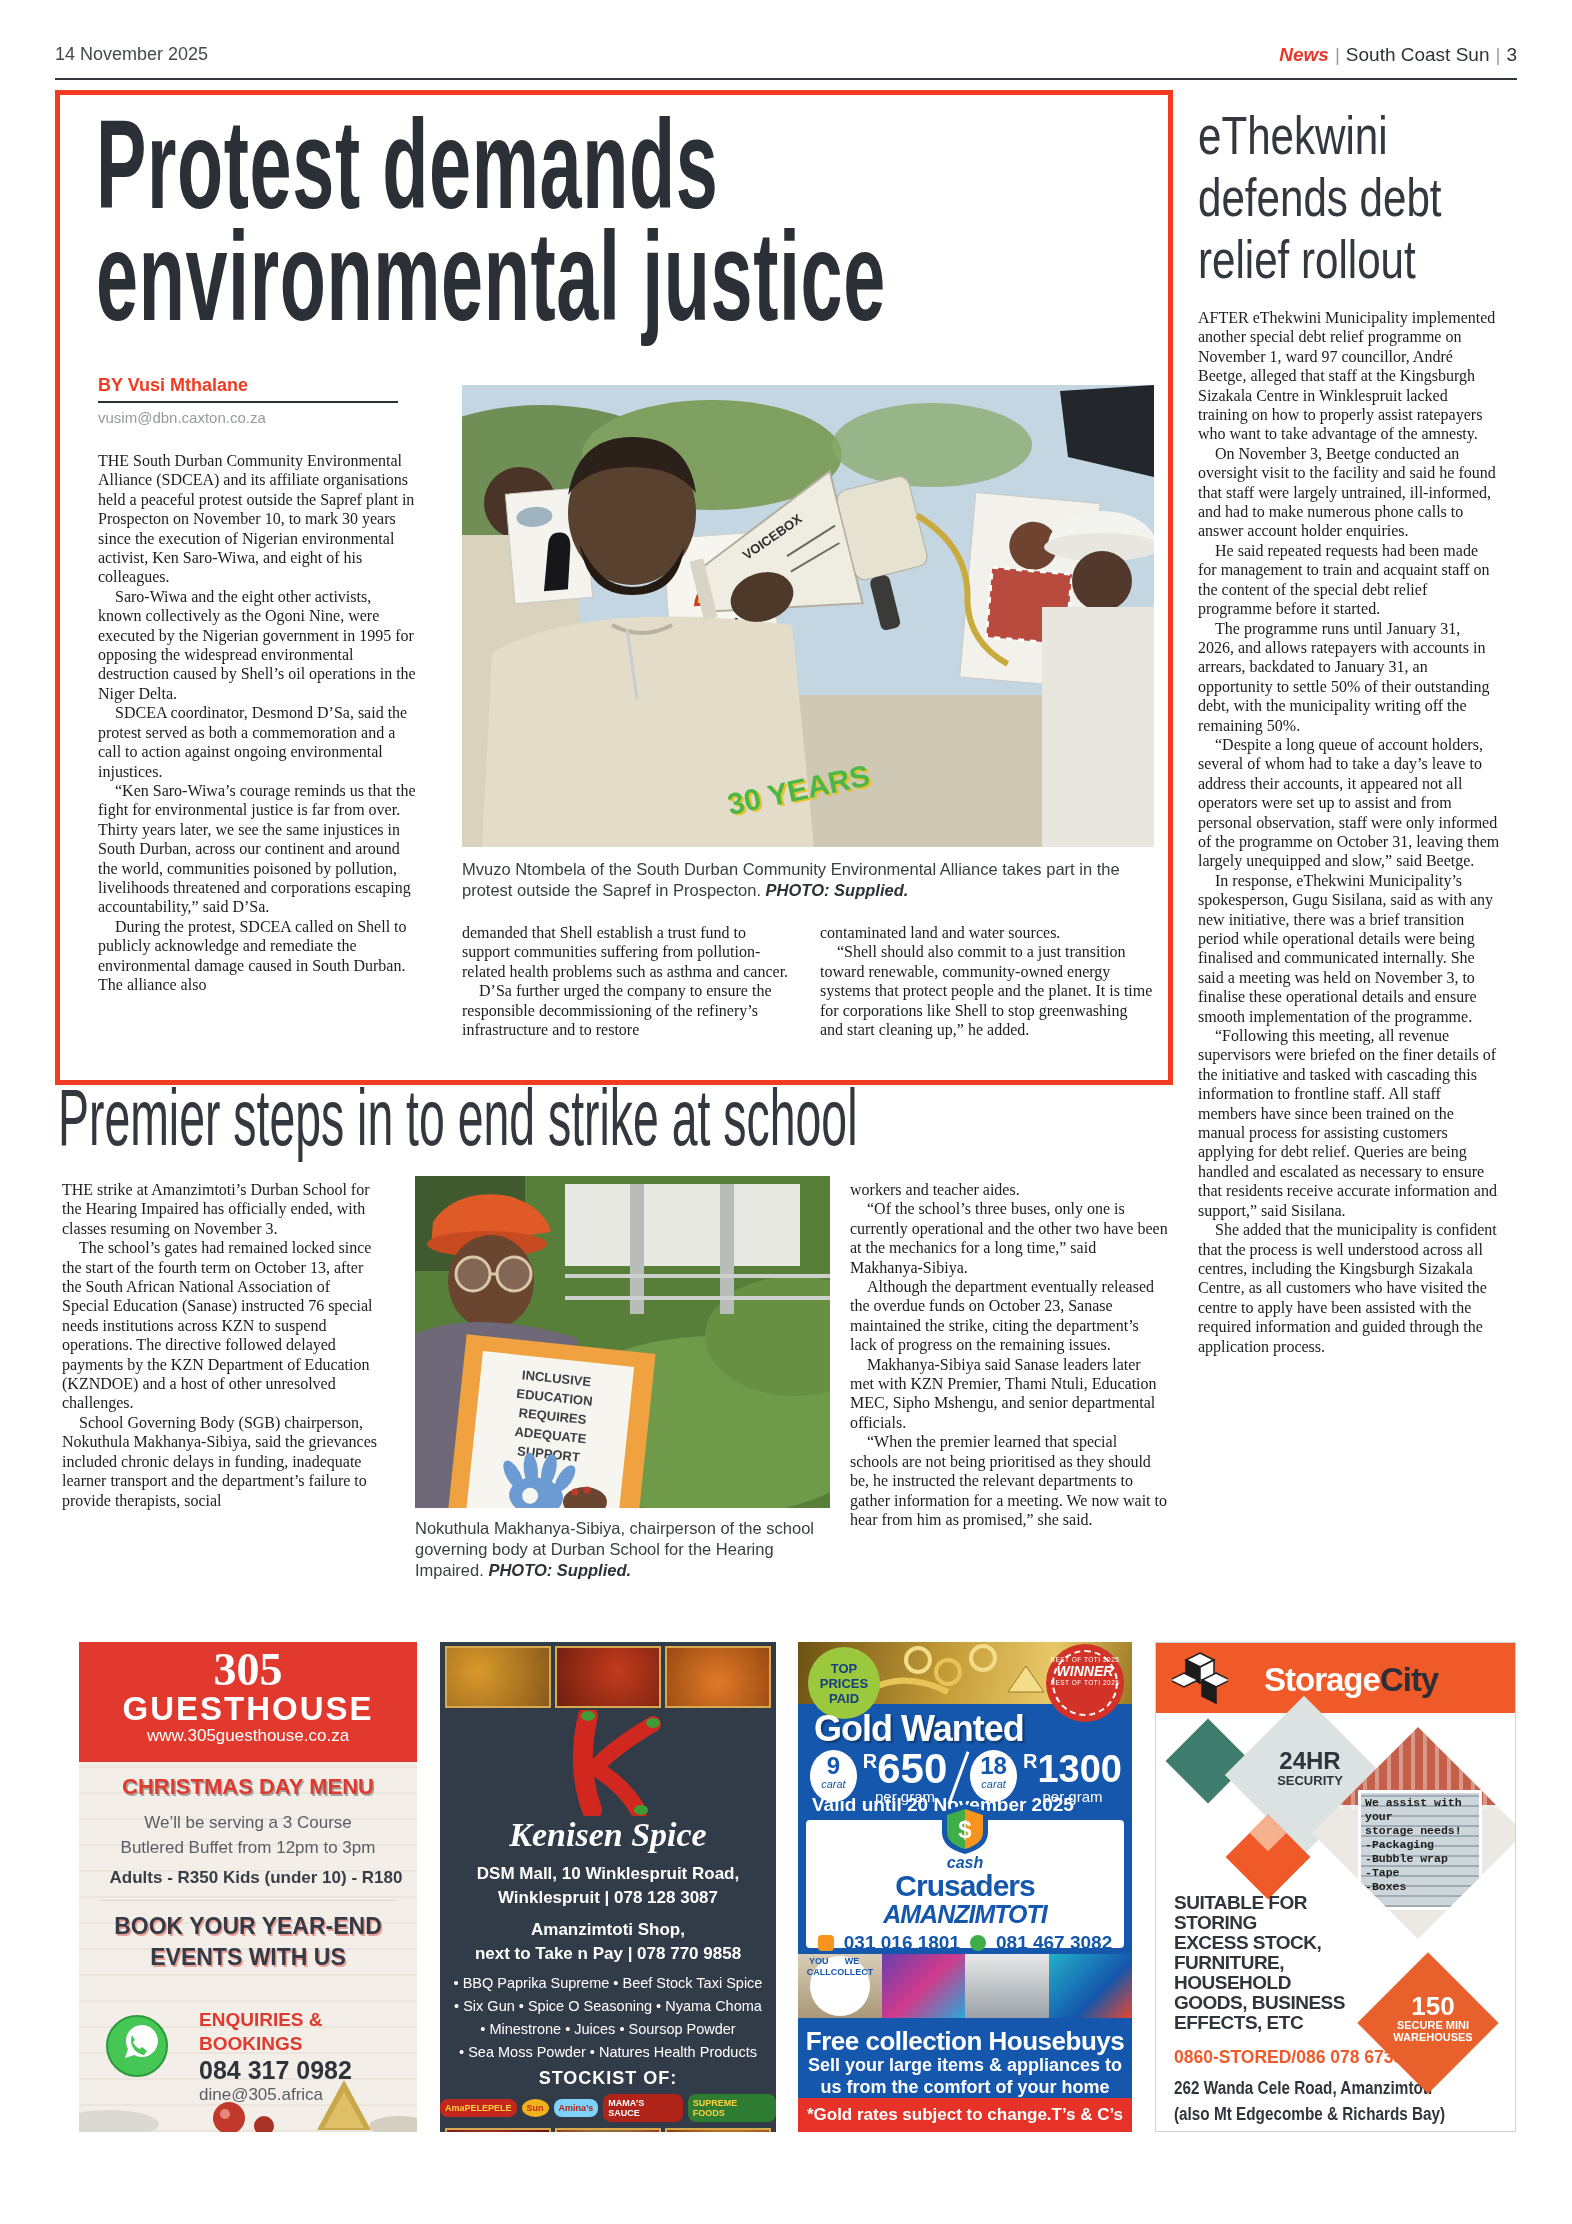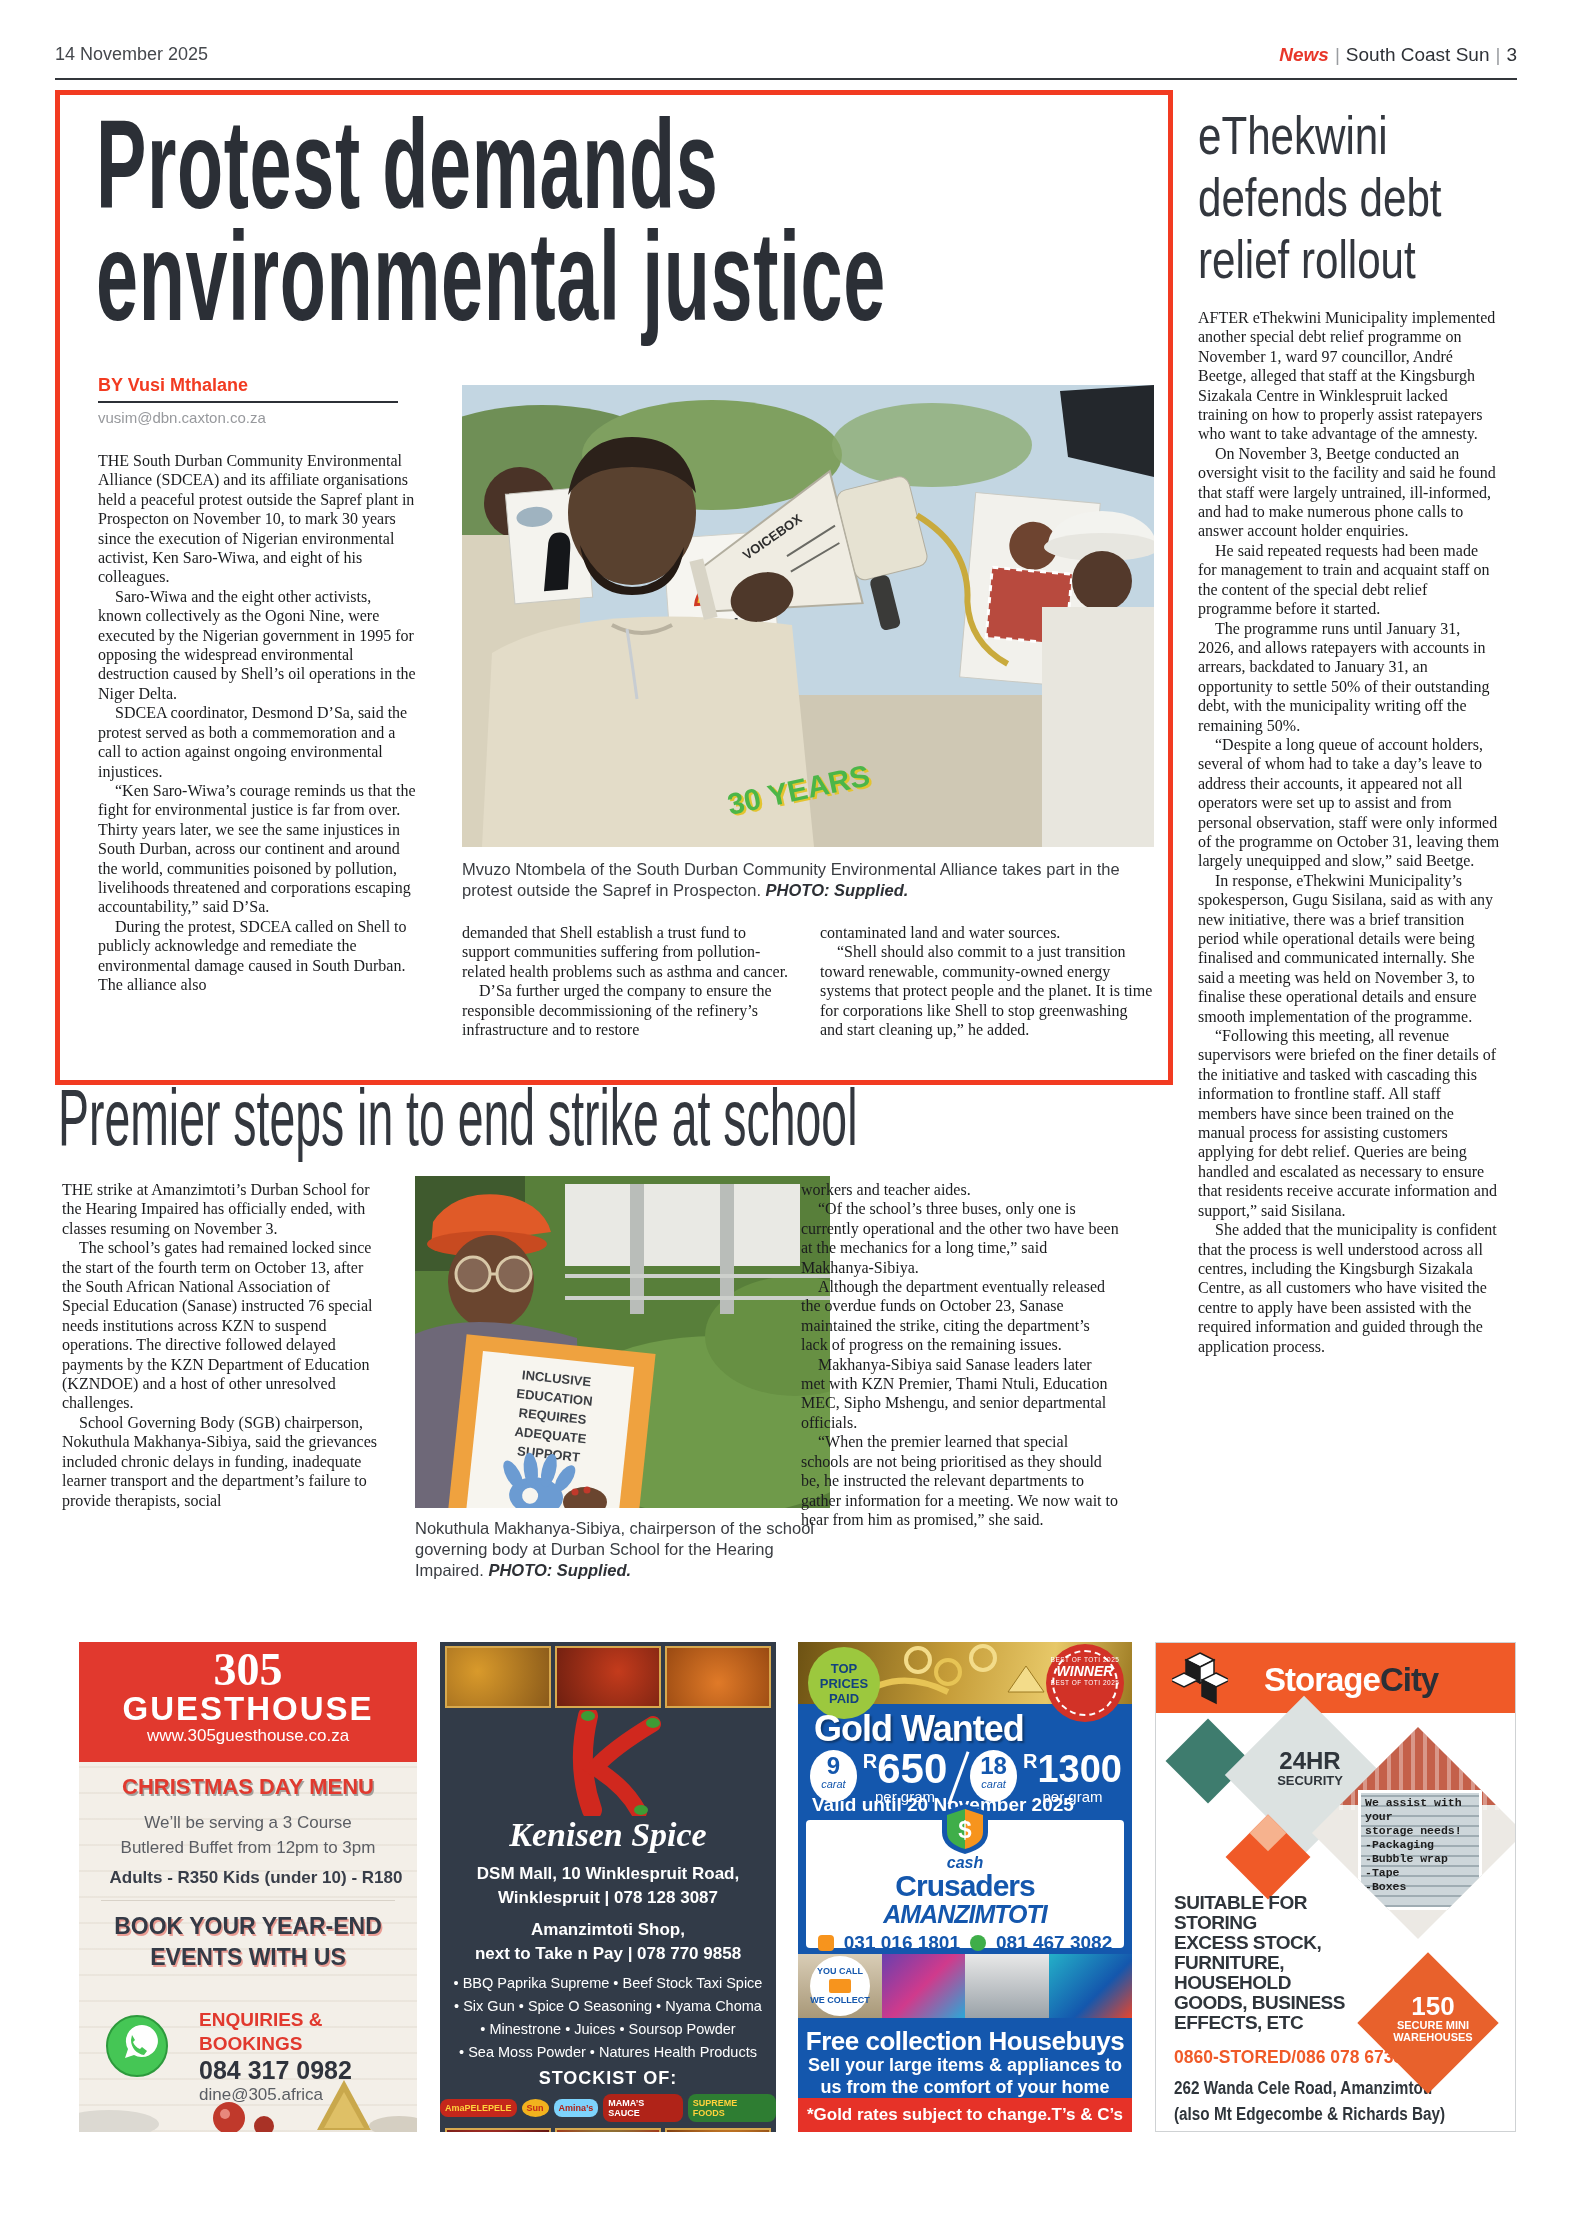--- a/index.html
+++ b/index.html
@@ -254,21 +254,21 @@
         </g>
       </g>
       <ellipse cx="170" cy="326" rx="22" ry="15" fill="#6a452f"></ellipse>
       <circle cx="160" cy="316" r="3.5" fill="#c0392b"></circle>
       <circle cx="172" cy="314" r="3.5" fill="#c0392b"></circle>
     </svg>
   </div>
   <div class="abs caption" style="left:415px;top:1518px;width:420px;">
     <span>Nokuthula Makhanya-Sibiya, chairperson of the school governing body at Durban School for the Hearing Impaired. </span><span class="credit">PHOTO: Supplied.</span>
   </div>
-  <div class="abs serifbody" style="left:801px;top:1180px;width:318px;">
+  <div class="abs serifbody" style="left:850px;top:1180px;width:318px;">
       <p>workers and teacher aides.</p>
       <p>“Of the school’s three buses, only one is currently operational and the other two have been at the mechanics for a long time,” said Makhanya-Sibiya.</p>
       <p>Although the department eventually released the overdue funds on October 23, Sanase maintained the strike, citing the department’s lack of progress on the remaining issues.</p>
       <p>Makhanya-Sibiya said Sanase leaders later met with KZN Premier, Thami Ntuli, Education MEC, Sipho Mshengu, and senior departmental officials.</p>
       <p>“When the premier learned that special schools are not being prioritised as they should be, he instructed the relevant departments to gather information for a meeting. We now wait to hear from him as promised,” she said.</p>
     </div>
 
   <div class="abs ad gh-body" style="left:79px;top:1642px;width:338px;height:490px;">
     <div class="gh-red ctr" style="height:120px;padding-top:6px;box-sizing:border-box;">
       <div class="gh-num">305</div>
@@ -411,21 +411,21 @@
         <span style="width:16px;height:16px;background:#3fae49;border-radius:50%;display:inline-block;"></span>
         <span class="cc-ph">081 467 3082</span>
       </div>
       <div class="cc-addr">407 Andrew Zondo, Toti Centre</div>
     </div>
     <div class="abs" style="left:0;top:312px;width:334px;height:64px;display:flex;">
       <div style="flex:1;background:linear-gradient(180deg,#d9cdb6,#a89878);"></div>
       <div style="flex:1;background:linear-gradient(135deg,#6a3fae,#d03a8c,#2aa8d8);"></div>
       <div style="flex:1;background:linear-gradient(180deg,#e8e8e8,#9aa2a8);"></div>
       <div style="flex:1;background:linear-gradient(135deg,#24b0c8,#1457ad 60%,#e8452c);"></div>
-      <div class="abs ctr" style="left:12px;top:2px;width:60px;height:60px;background:#fff;border-radius:50%;color:#1457ad;font-weight:bold;font-size:9px;line-height:11px;display:flex;flex-direction:column;justify-content:center;">
+      <div class="abs ctr" style="left:12px;top:2px;width:60px;height:60px;background:#fff;border-radius:50%;color:#1457ad;font-weight:bold;font-size:9px;line-height:11px;display:flex;justify-content:center;">
         <div>YOU CALL</div>
         <div style="width:22px;height:14px;background:#f7941d;border-radius:2px;margin:2px auto;"></div>
         <div>WE COLLECT</div>
       </div>
     </div>
     <div class="abs cc-free ctr" style="left:0;top:384px;width:334px;">Free collection Housebuys</div>
     <div class="abs cc-sell ctr" style="left:0;top:412px;width:334px;">
       <div>Sell your large items &amp; appliances to</div>
       <div>us from the comfort of your home</div>
     </div>

